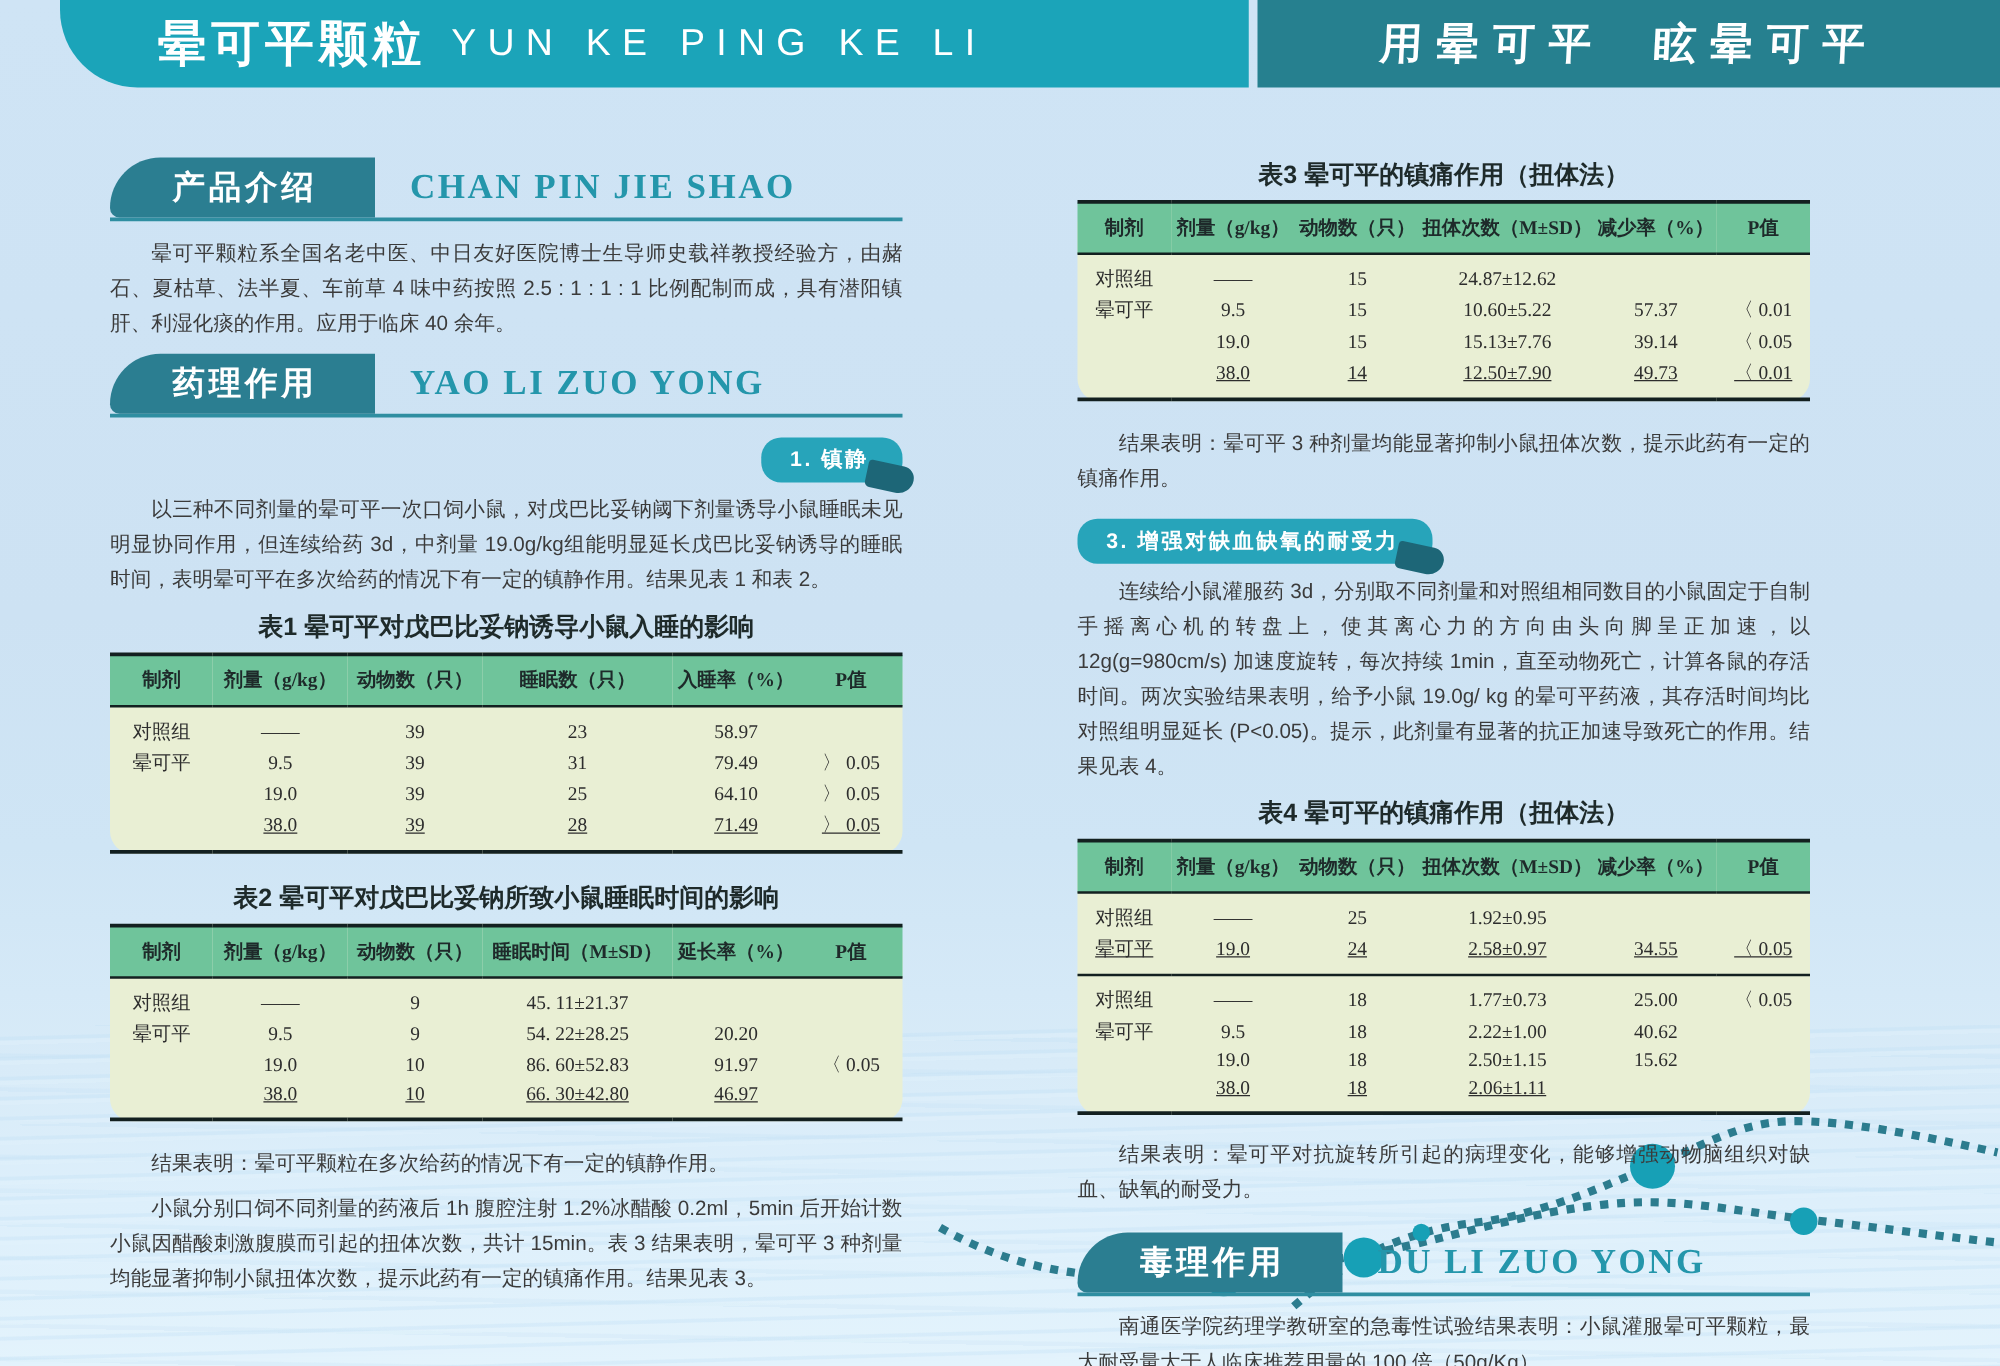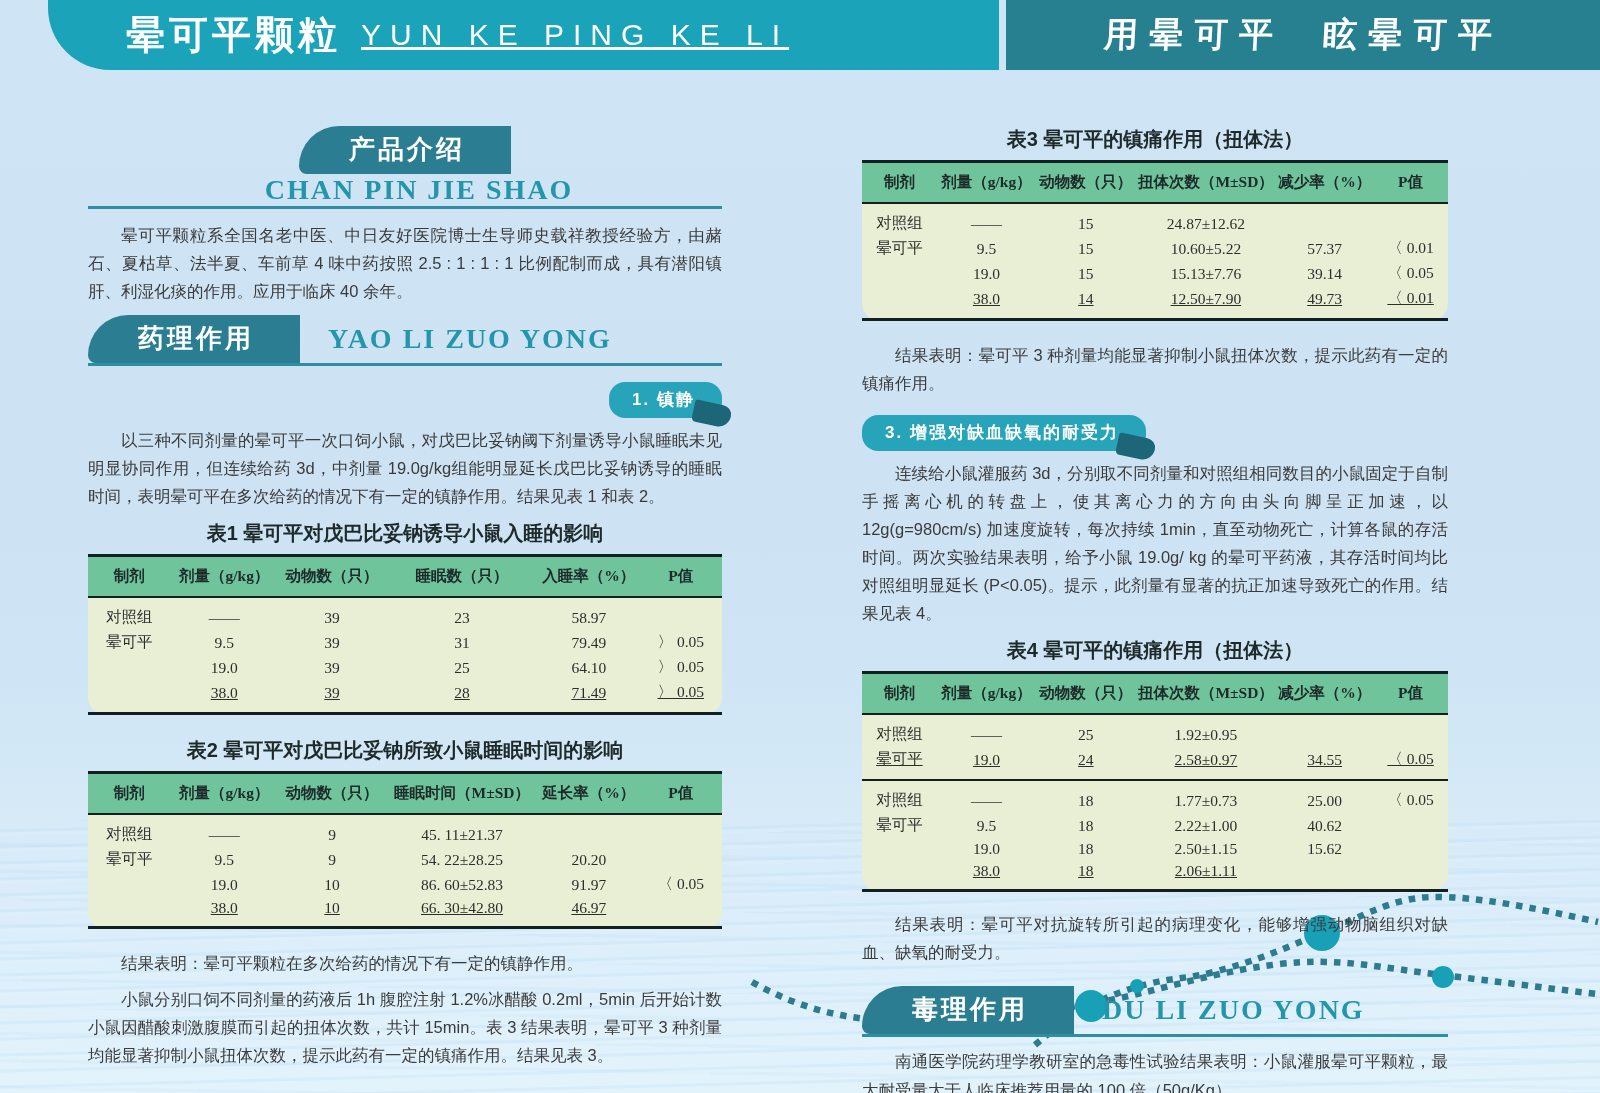--- a/index.html
+++ b/index.html
@@ -16,21 +16,21 @@
       repeating-linear-gradient(181deg, rgba(255,255,255,0) 0 23px, rgba(176,214,240,.25) 24px 27px);
     opacity:.55;
   }
   
   .banner-left {
     position:absolute; left:48px; top:0; width:951px; height:70px; z-index:3;
     background:#1ba4b9; border-radius:0 0 0 62px;
     display:flex; align-items:center; padding-left:78px; color:#fff;
   }
   .banner-left .cn { font-size:39px; font-weight:bold; letter-spacing:4px; }
-  .banner-left .py { font-size:30px; letter-spacing:9px; margin-left:20px; white-space:nowrap;text-decoration:underline; }
+  .banner-left .py { font-size:30px; letter-spacing:9px; margin-left:20px; white-space:nowrap; }
   .banner-right {
     position:absolute; left:1006px; top:0; width:594px; height:70px; z-index:3;
     background:#26808f; display:flex; align-items:center; justify-content:center; color:#fff;
   }
   .banner-right .slogan {
     font-family:"Liberation Serif", serif; font-size:34px; font-weight:bold;
     letter-spacing:11px; transform:skewX(-3deg); white-space:pre;
   }
   
   .col { position:absolute; top:0; z-index:2; }
@@ -71,21 +71,21 @@
   }
   .data-table th {
     background:#6fc49b; color:#1e2a2a; font-weight:bold; font-size:15.5px;
     padding:9px 2px; border-bottom:2px solid #132020; text-align:center; white-space:nowrap;
   }
   .data-table td { font-size:15.5px; color:#2d2d2d; text-align:center; padding:2px 2px; white-space:nowrap; }
   .data-table tbody tr:first-child td { padding-top:9px; }
   .data-table tbody tr:last-child  td { padding-bottom:9px;text-decoration:underline; }
   .data-table tbody + tbody { border-top:2px solid #132020; }
   
-  .mt-a { margin-top:126px;flex-direction:column; } .mt-b { margin-top:12px; }  .mt-c { margin-top:10px; }
+  .mt-a { margin-top:126px; } .mt-b { margin-top:12px; }  .mt-c { margin-top:10px; }
   .mt-d { margin-top:16px;text-align:right; }  .mt-e { margin-top:8px; }   .mt-f { margin-top:10px; }
   .mt-g { margin-top:22px; }  .mt-h { margin-top:20px; }  .mt-i { margin-top:24px; }
   .mt-j { margin-top:18px; }
   
   .decor { position:absolute; left:740px; top:880px; width:860px; height:190px; z-index:1; }
 </style>
 </head>
 <body>
 
 <div id="page">

